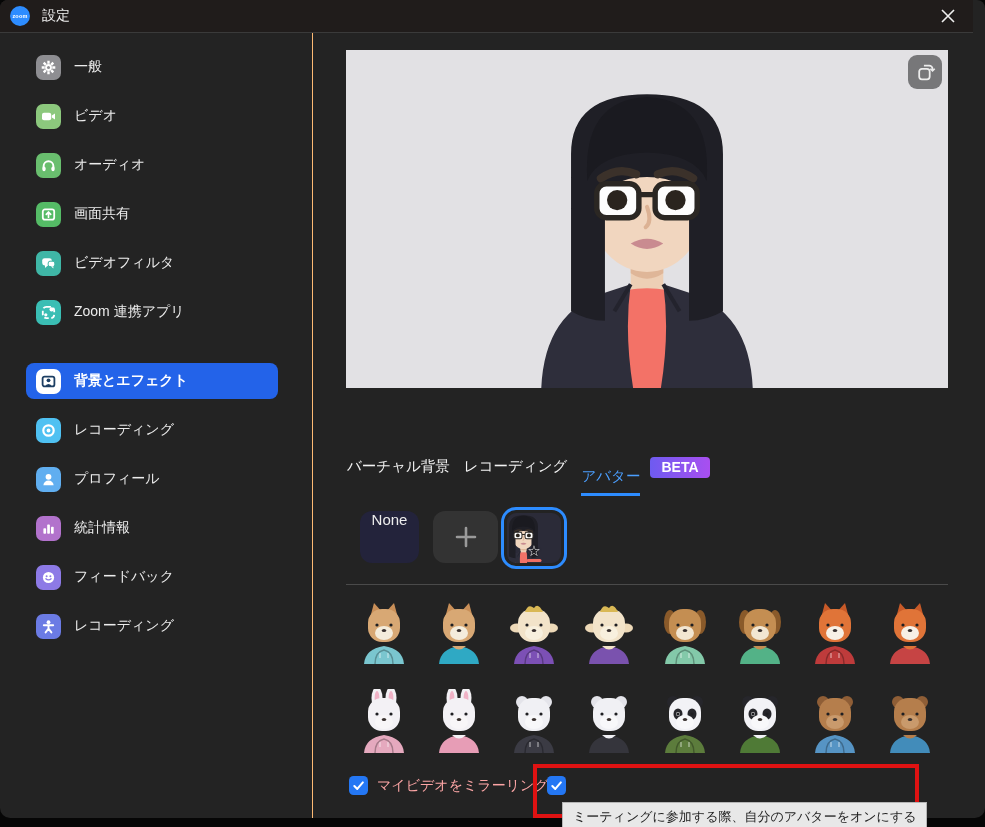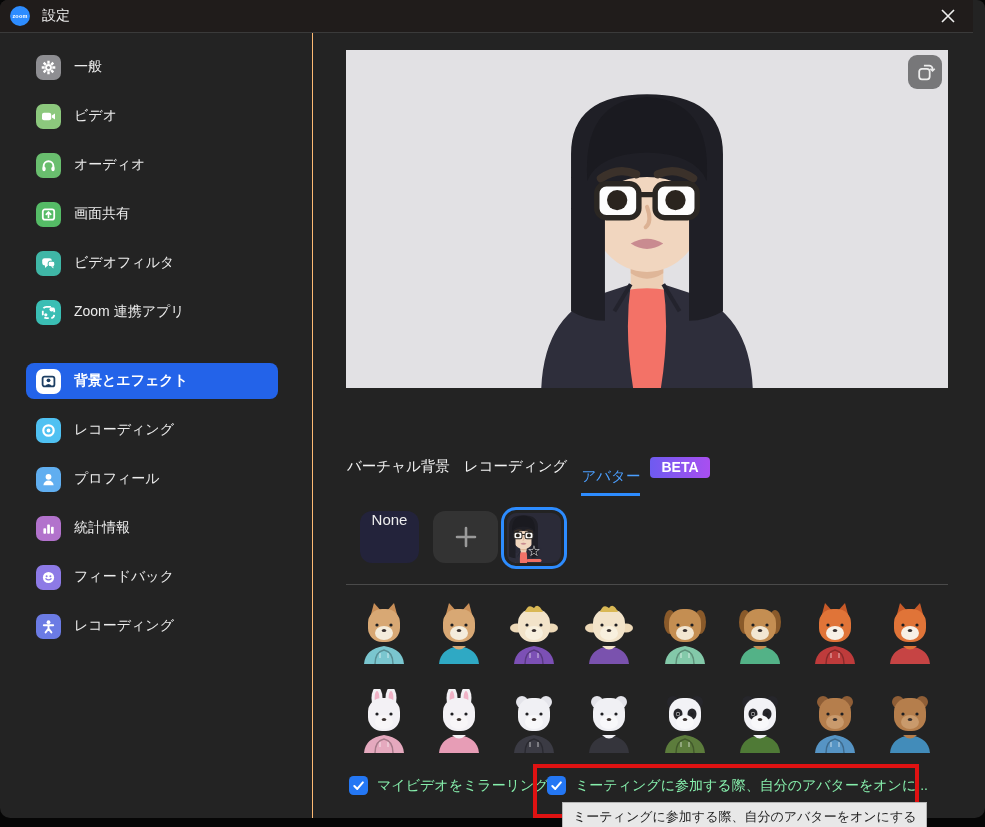--- a/index.html
+++ b/index.html
@@ -97,21 +97,21 @@
   }
   .grid-cell{width:52px;height:64px;cursor:pointer;}
   
   .cb-group{position:absolute;display:flex;align-items:center;gap:9px;}
   #cb-mirror{left:47px;top:743px;}
   #cb-avatar-on{left:245px;top:743px;}
   .checkbox{
     width:19px;height:19px;border-radius:4.5px;background:#2477f4;
     display:flex;align-items:center;justify-content:center;cursor:pointer;flex:0 0 auto;
   }
-  .cb-label{color:#86efac;font-size:14px;white-space:nowrap;}
+  .cb-label{color:#fca5a5;font-size:14px;white-space:nowrap;}
   
   #annotation{
     position:absolute;left:533px;top:764px;width:378px;height:46px;
     border:4px solid #df1212;pointer-events:none;z-index:20;
   }
   #tooltip{
     position:absolute;left:562px;top:802px;z-index:30;
     background:#e8e8e8;color:#1f1f1f;font-size:13px;
     padding:5px 10px 7px;border:1px solid #b5b5b5;white-space:nowrap;
   }
@@ -549,20 +549,19 @@
       </div>
       <span class="cb-label">マイビデオをミラーリング</span>
     </div>
 
     <div class="cb-group" id="cb-avatar-on">
       <div class="checkbox">
         <svg width="13" height="13" viewBox="0 0 14 14">
             <path d="M2.5,7.5 L5.7,10.7 L11.7,3.7" fill="none" stroke="#fff" stroke-width="2.2" stroke-linecap="round" stroke-linejoin="round"></path>
           </svg>
       </div>
-      <span class="cb-label">ミーティングに参加する際、自分のアバターをオンに...</span>
     </div>
 
   </div>
 </div>
 
 <div id="annotation"></div>
 <div id="tooltip">ミーティングに参加する際、自分のアバターをオンにする</div>
 
 </body></html>

